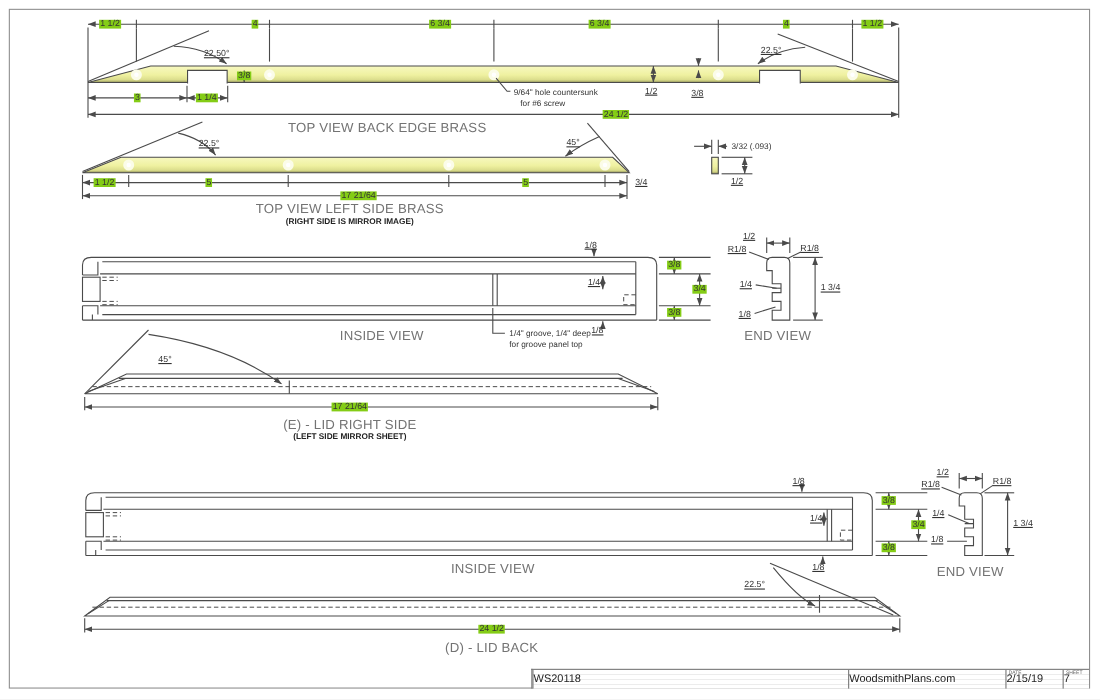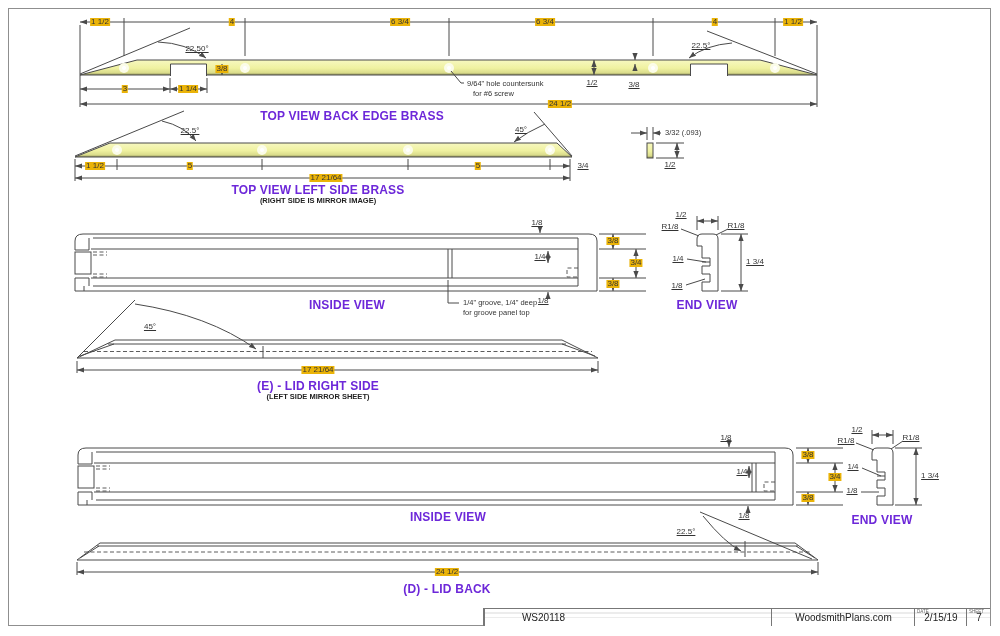--- a/index.html
+++ b/index.html
@@ -10,33 +10,33 @@
   #art{position:absolute;left:0;top:0;}
   #art line,#art path,#art polygon,#art rect{stroke:#4a4a4a;stroke-width:1;fill:none;}
   #art .brass{fill:url(#bgrad);}
   #art .white{fill:#fff;stroke:none;}
   #art .hole-o{fill:#fbfce8;}
   #art .hole-i{fill:#fff;}
   #art .dash{stroke-dasharray:4 2.5;stroke-width:0.9;}
   #art .thin{stroke-width:0.8;}
   #art marker path{fill:#4a4a4a;stroke:none;}
   .dim{position:absolute;transform:translate(-50%,-50%);font-size:8px;color:#333;
-       background:#eab308;padding:0 1px;white-space:nowrap;line-height:1;}
+       background:#84cc16;padding:0 1px;white-space:nowrap;line-height:1;}
   .nobg{background:transparent;text-decoration:underline;}
   .note{position:absolute;font-size:7.5px;color:#333;background:#fff;
         white-space:nowrap;line-height:1;padding:0 1px;}
-  .vtitle{position:absolute;transform:translate(-50%,-50%);font-size:12px;font-weight:bold;
-        color:#6d28d9;white-space:nowrap;letter-spacing:.2px;line-height:1;}
+  .vtitle{position:absolute;transform:translate(-50%,-50%);font-size:12px;font-weight:normal;
+        color:#737373;white-space:nowrap;letter-spacing:.2px;line-height:1;}
   .vsub{position:absolute;transform:translate(-50%,-50%);font-size:7.5px;font-weight:bold;
         color:#222;white-space:nowrap;line-height:1;}
   .tb{position:absolute;left:483px;top:608px;width:506px;height:17px;
       border-top:1px solid #777;border-left:1px solid #777;
       background:repeating-linear-gradient(to bottom,#fff 0 3.5px,#ececec 3.5px 4.5px);}
   .tb-cell{position:absolute;top:0;height:100%;border-left:1px solid #777;
-      display:flex;align-items:center;justify-content:center;}
+      display:flex;align-items:center;}
   .tb-text{font-size:10px;color:#222;line-height:1;}
   .tb-tiny{position:absolute;top:1px;left:2px;font-size:4.5px;color:#666;line-height:1;}
 </style>
 </head>
 <body>
 
 <div class="page">
   <div class="border-frame"></div>
 
   <svg id="art" width="1000" height="636">

